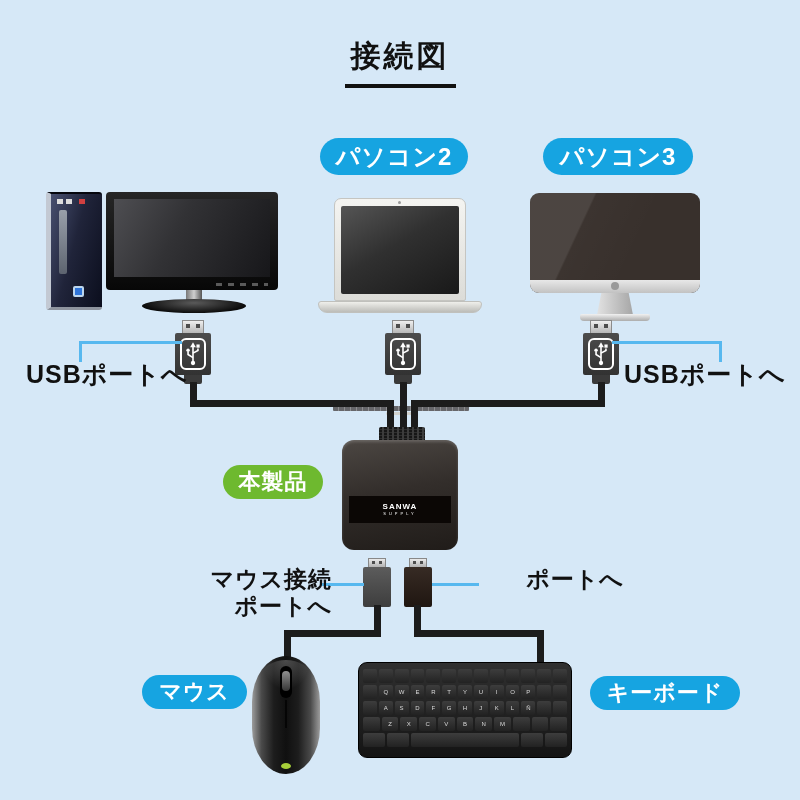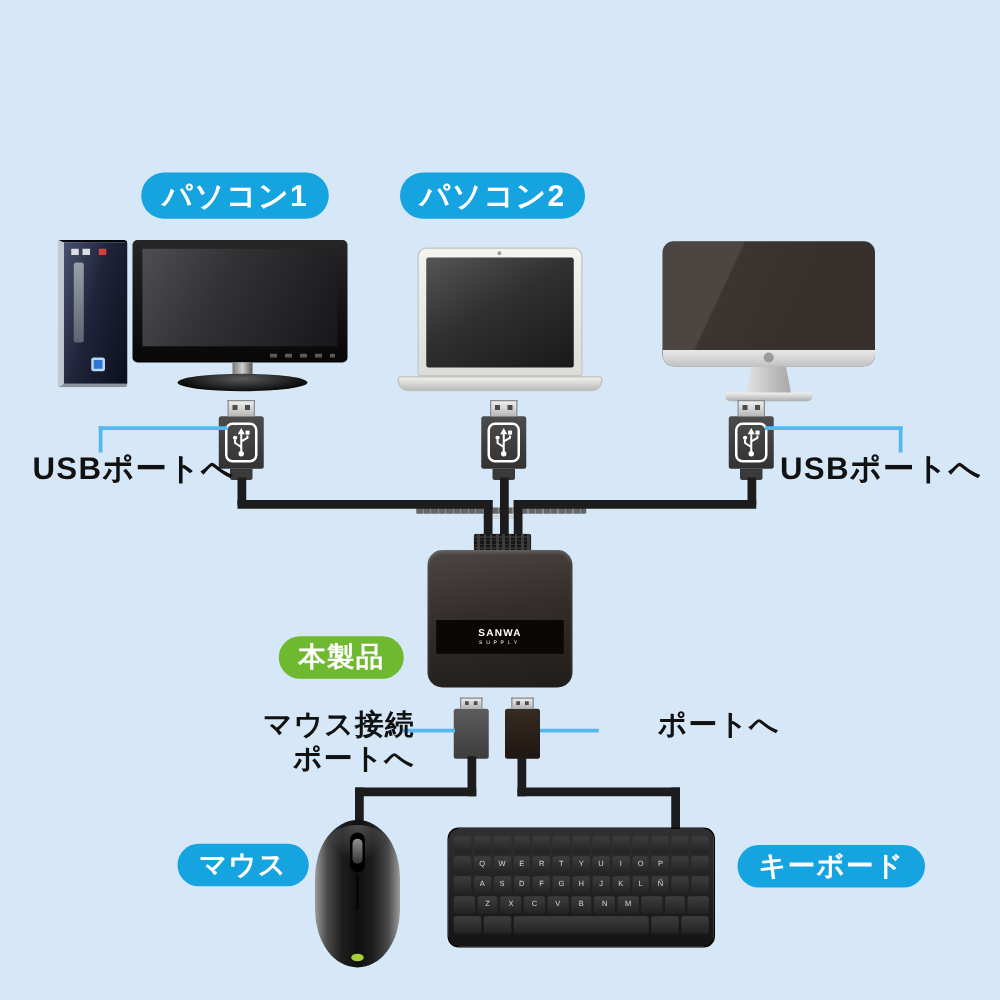--- a/index.html
+++ b/index.html
@@ -13,21 +13,21 @@
   
   .title-wrap{position:absolute;left:0;right:0;top:36px;text-align:center;}
   .title{display:inline-block;font-size:30px;font-weight:bold;color:var(--ink);
          letter-spacing:3px;border-bottom:4px solid var(--ink);padding:0 6px 7px;}
 
   
   .pill{position:absolute;height:37px;border-radius:19px;background:var(--cyan);
         color:#fff;font-weight:bold;font-size:24px;display:flex;align-items:center;
         justify-content:center;letter-spacing:1px;}
   .pill.small{height:34px;font-size:22px;border-radius:17px;}
-  .pill.green{background:var(--green);margin-top:44px;}
+  .pill.green{background:var(--green);}
 
   
   .lbl{position:absolute;color:var(--ink);font-weight:600;font-size:25px;letter-spacing:1px;}
   .lbl2{position:absolute;color:var(--ink);font-weight:600;font-size:23px;line-height:27px;
         text-align:center;letter-spacing:1px;}
 
   
   .cable{position:absolute;background:var(--cable);}
   .leader{position:absolute;background:var(--leader);}
 
@@ -136,26 +136,29 @@
   .kb-row{display:flex;gap:2px;margin-bottom:2px;}
   .kb-key{flex:1;height:14px;border-radius:2px;background:linear-gradient(#3d3d3d,#222);
           color:#d8d8d8;font-size:6px;line-height:6px;display:flex;align-items:center;justify-content:center;}
   .kb-row:nth-child(5) .kb-key:nth-child(3){flex:5;}
 </style>
 </head>
 <body>
 
 <div class="canvas">
 
-
-  <div class="pill" style="left:113px;top:138px;width:150px;">
-    <span>パソコン1</span>
-  </div>
+  <div class="title-wrap">
+    <span class="title">接続図</span>
+  </div>
+
   <div class="pill" style="left:320px;top:138px;width:148px;">
     <span>パソコン2</span>
+  </div>
+  <div class="pill" style="left:543px;top:138px;width:150px;">
+    <span>パソコン3</span>
   </div>
 
   <div class="tower">
     <div class="tower-ports"></div>
     <div class="tower-slot"></div>
     <div class="tower-power"></div>
   </div>
   <div class="monitor1">
     <div class="m1-bezel">
       <div class="m1-screen"></div>

